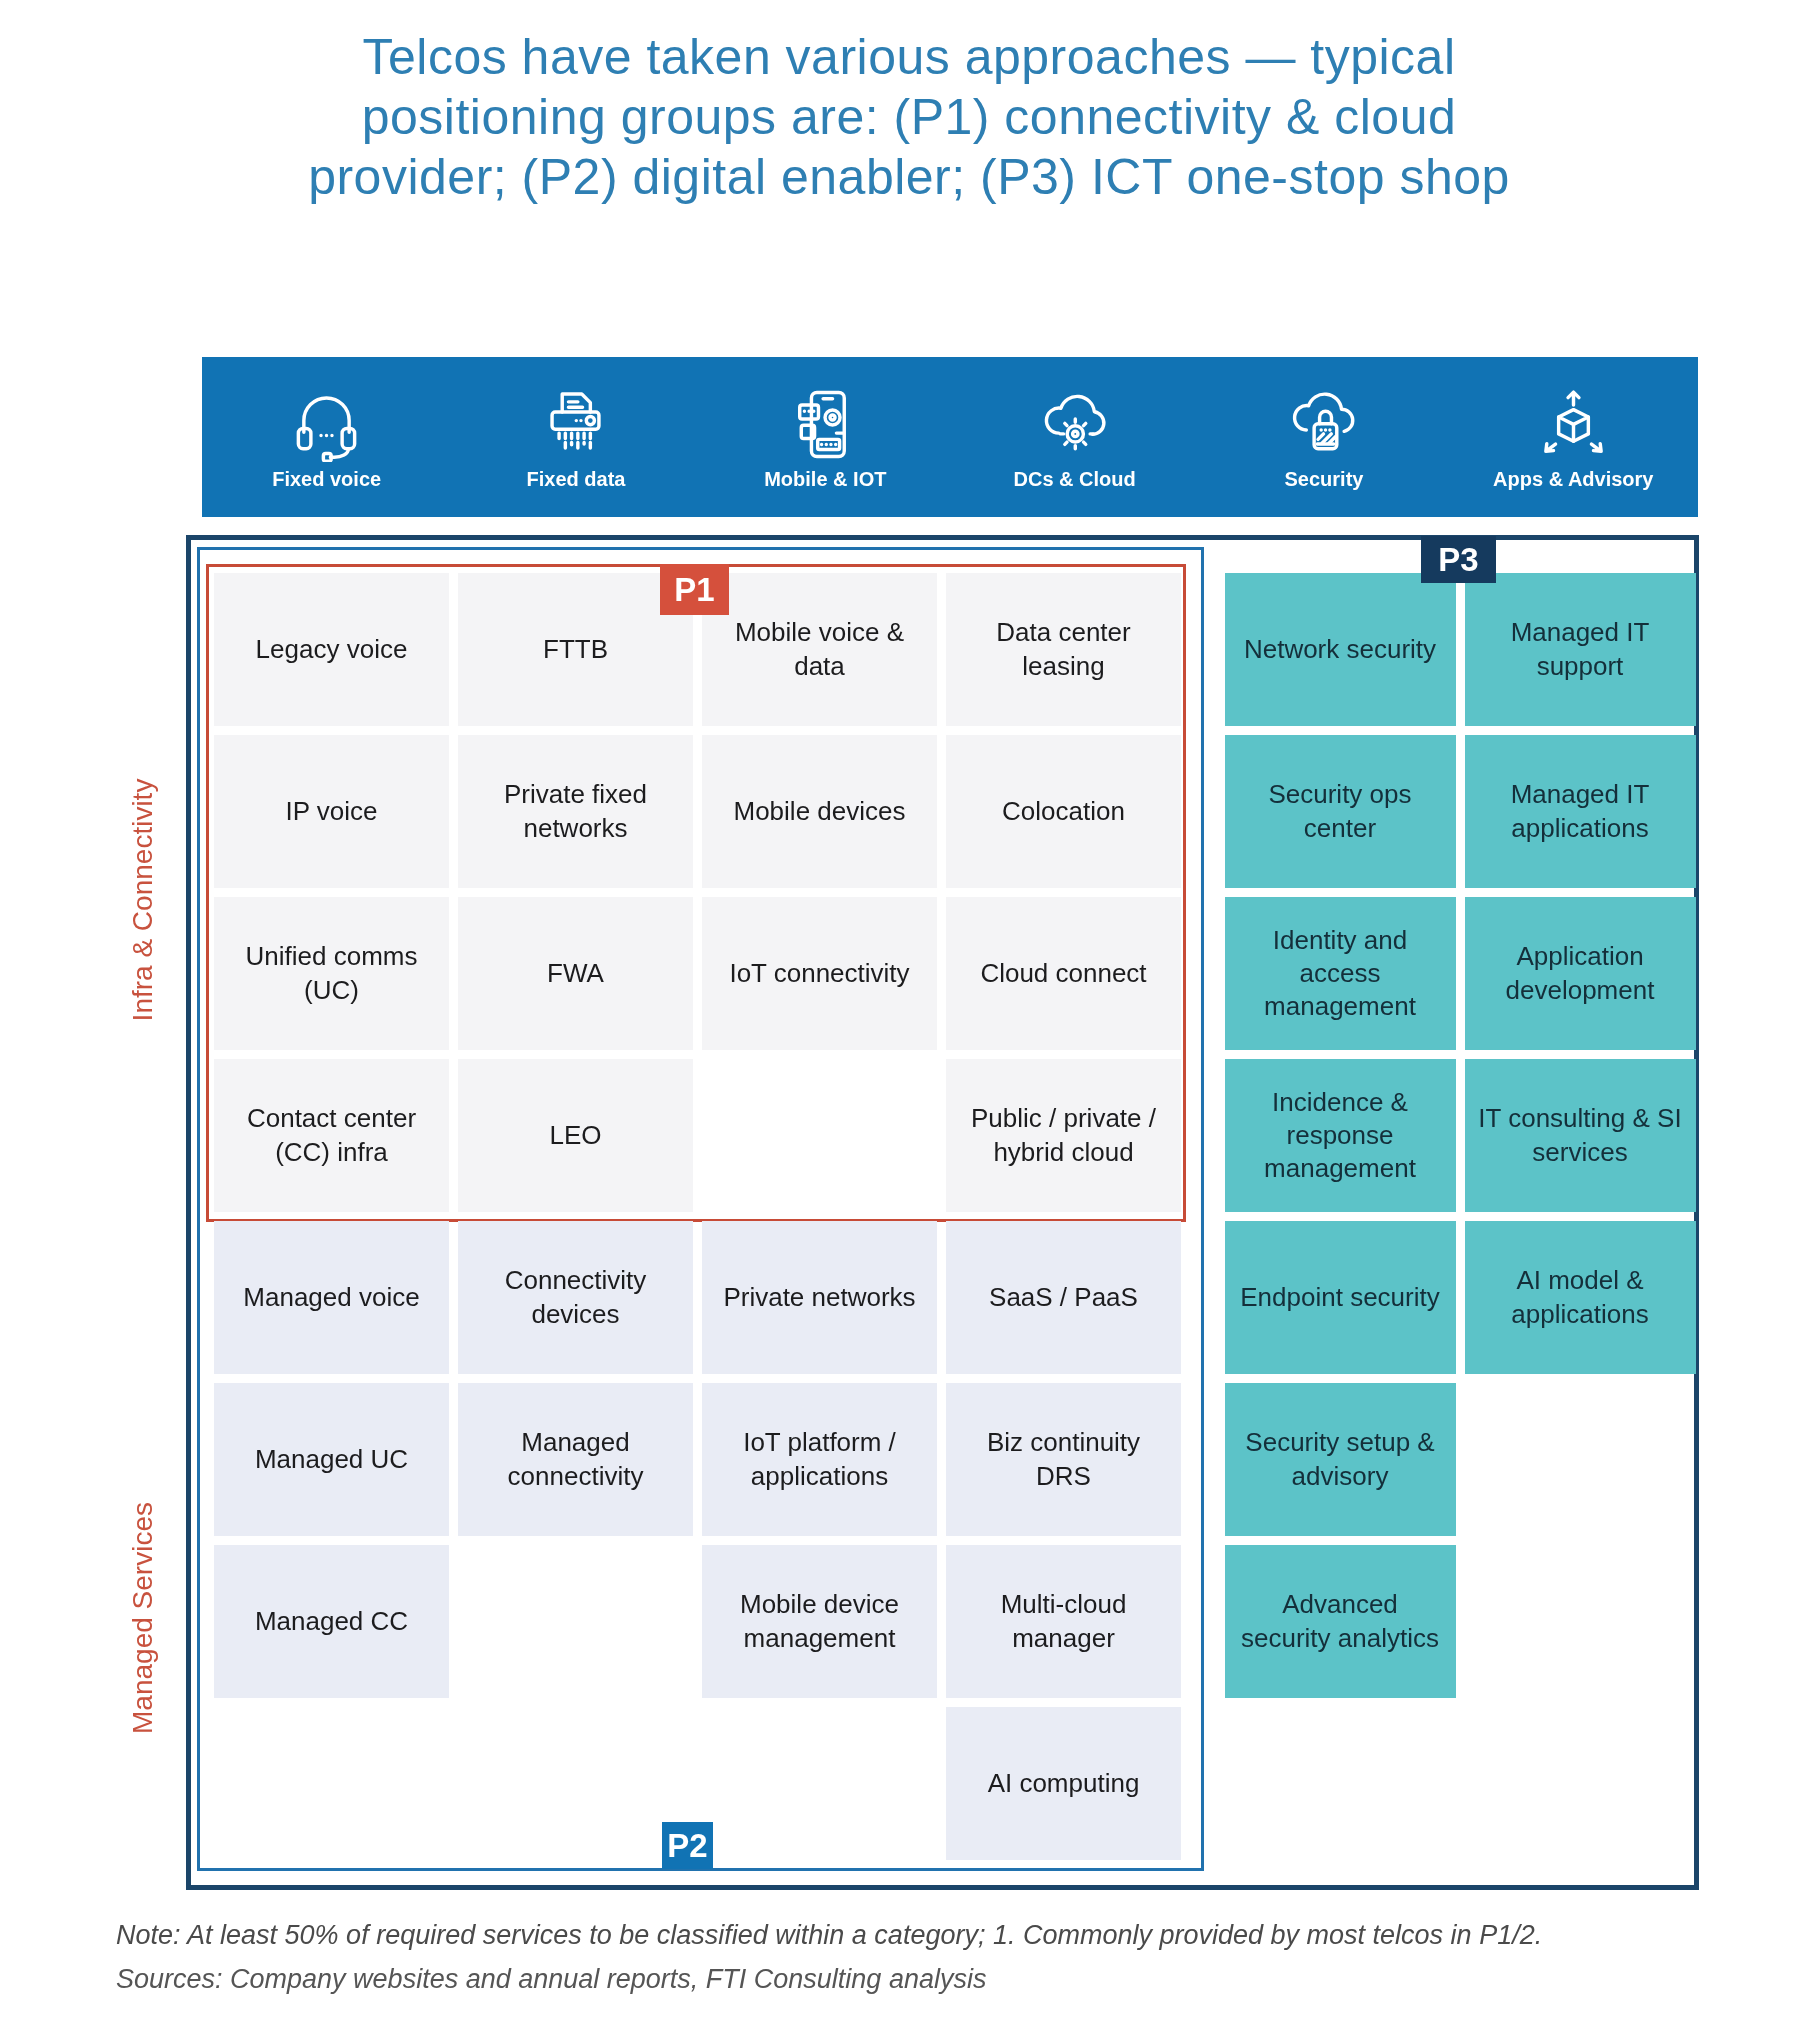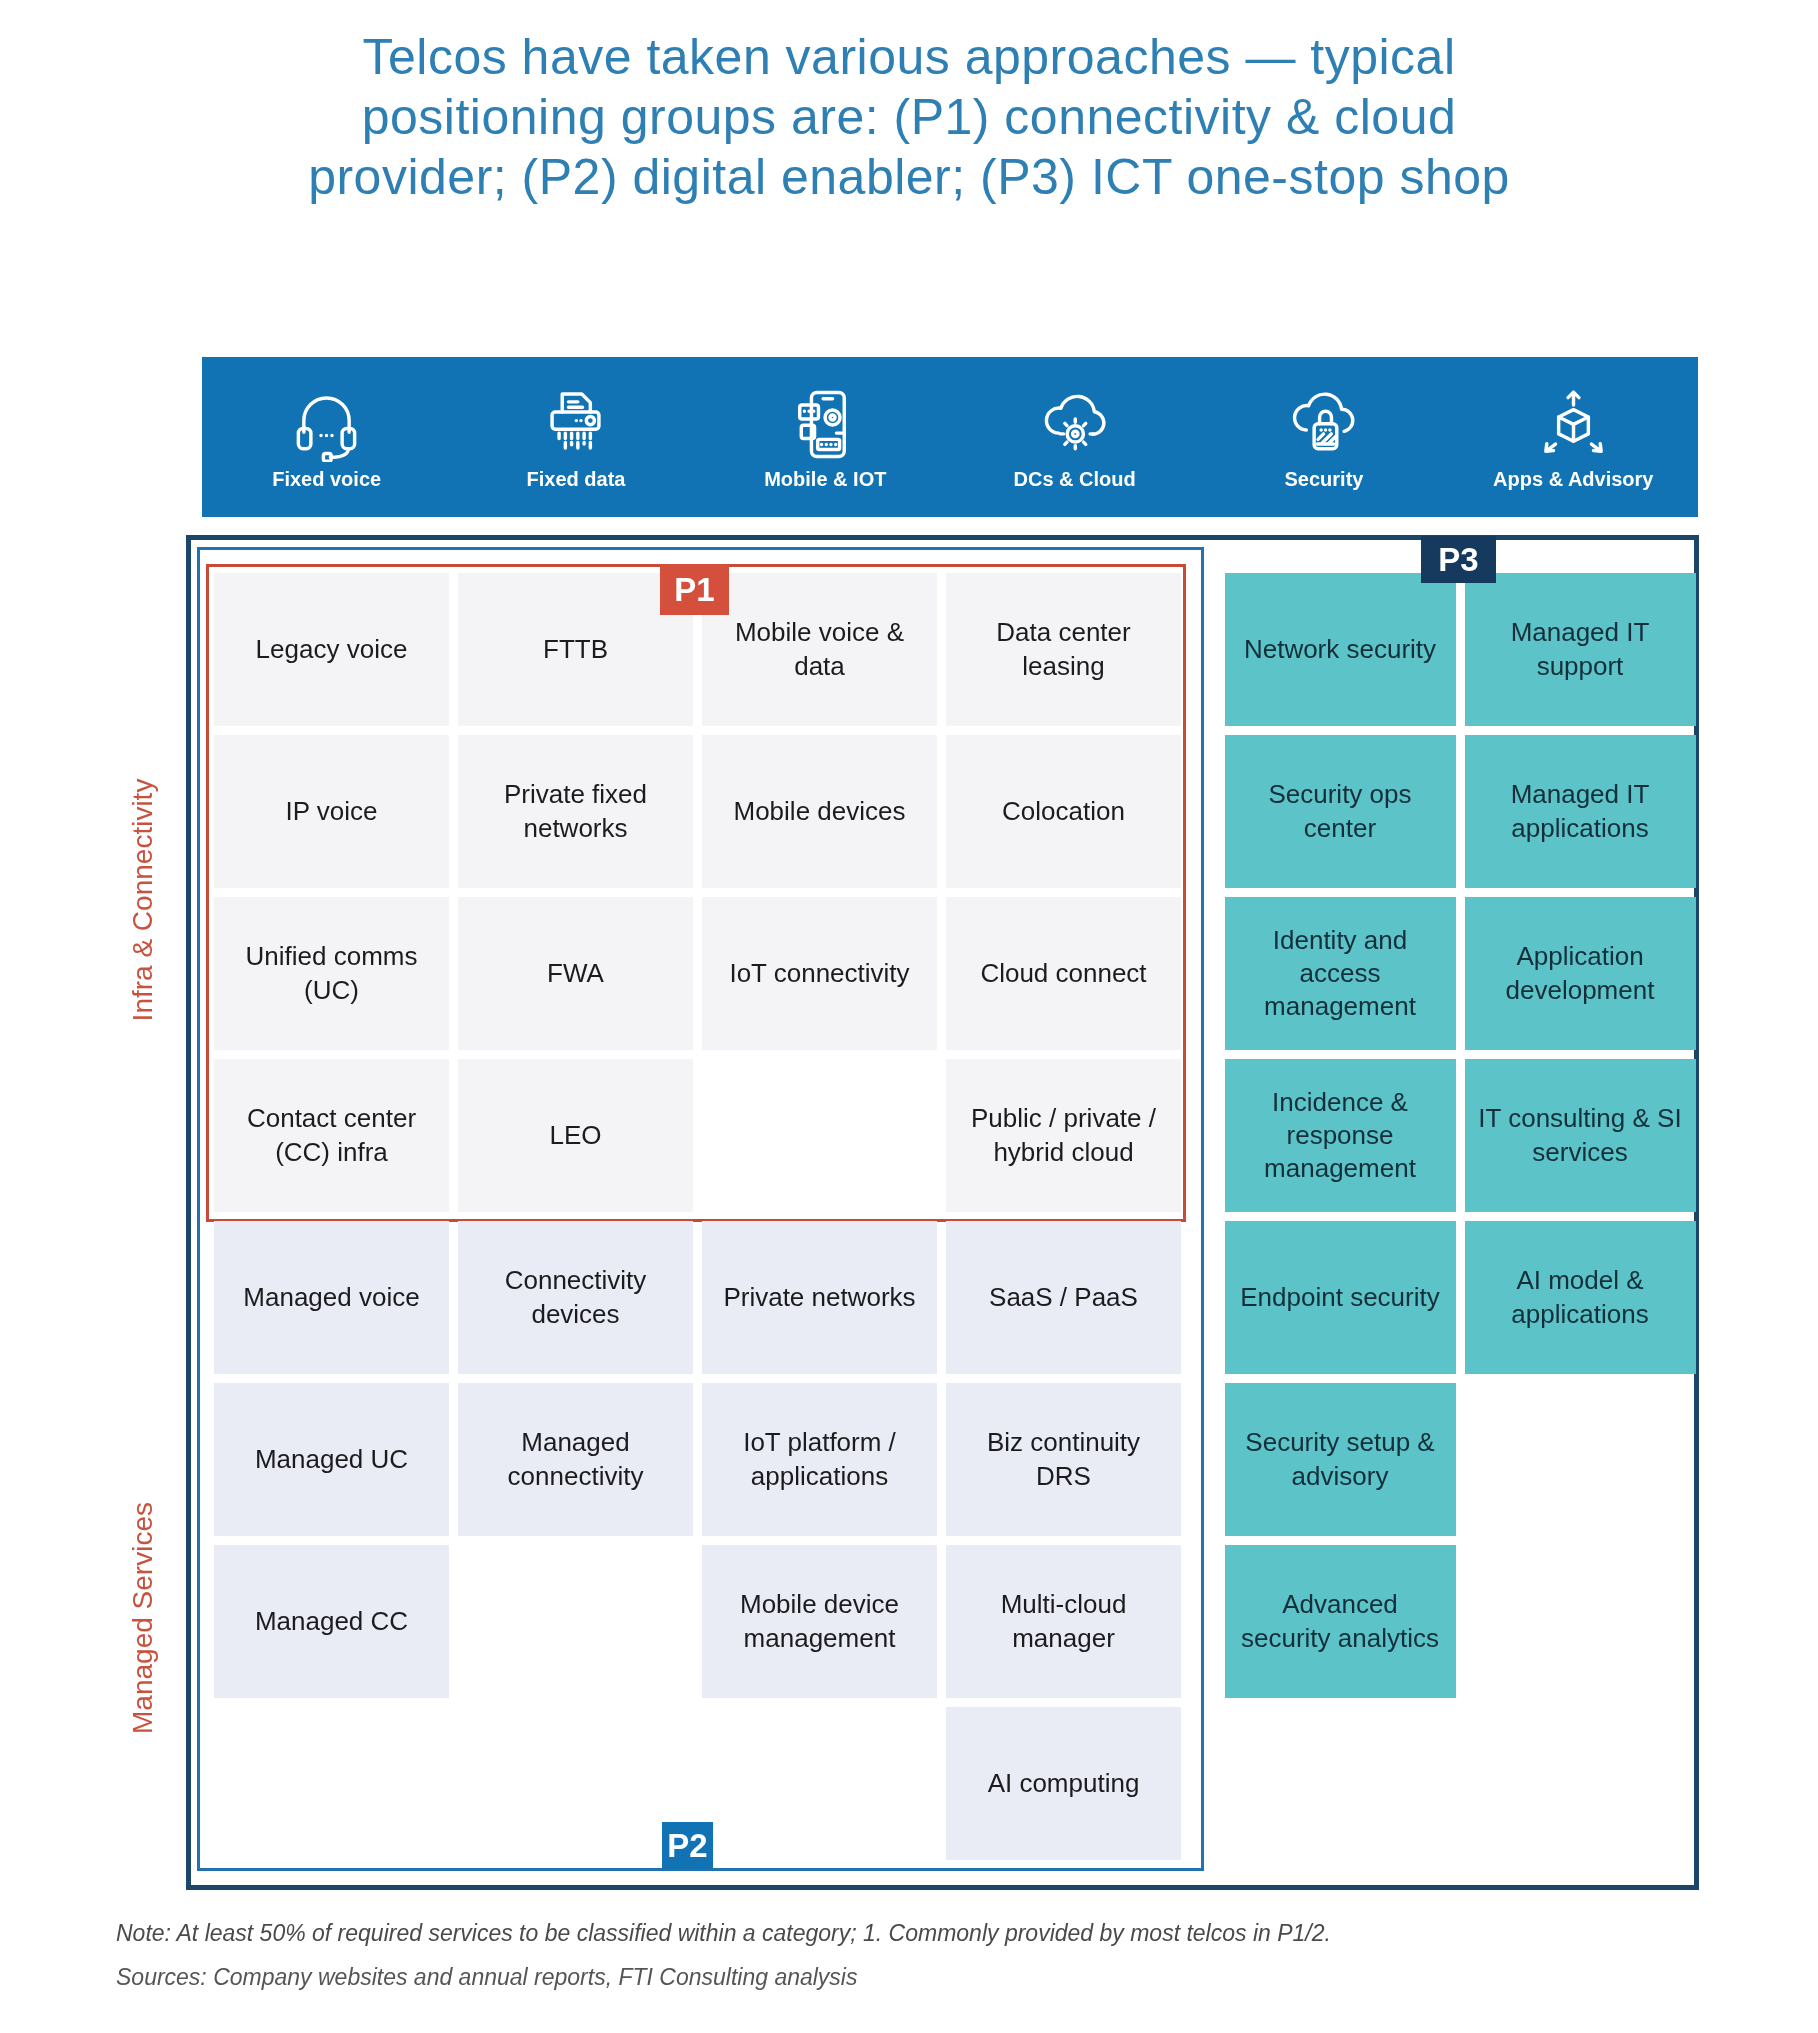--- a/index.html
+++ b/index.html
@@ -45,21 +45,21 @@
   .ptag-p2{left:662px;top:1822px;width:51px;height:47px;background:var(--header-blue,#1173b4);}
   .ptag-p3{left:1421px;top:536px;width:75px;height:47px;background:var(--p3-navy,#153a5e);}
 
   
   .side-label{position:absolute;color:var(--group-red,#c8523e);font-size:28px;white-space:nowrap;
               transform:translate(-50%,-50%) rotate(-90deg);}
   .side-infra{left:143px;top:900px;}
   .side-managed{left:143px;top:1618px;}
 
   
-  .note-line{position:absolute;left:116px;font-style:italic;font-size:23px;color:#4a4a4a;white-space:nowrap;}
+  .note-line{position:absolute;left:116px;font-style:italic;font-size:27px;color:#4a4a4a;white-space:nowrap;}
   .note-1{top:1920px;}
   .note-2{top:1964px;color:#555;}
 </style>
 </head>
 <body>
 
 <div class="canvas">
 
   <div class="title">
     <div>Telcos have taken various approaches — typical</div>

